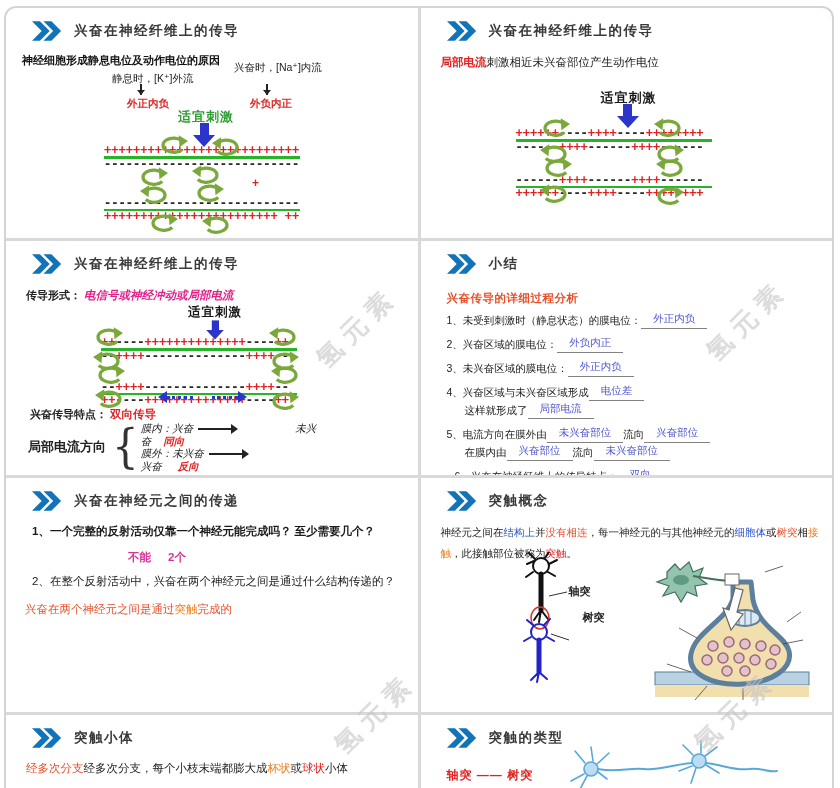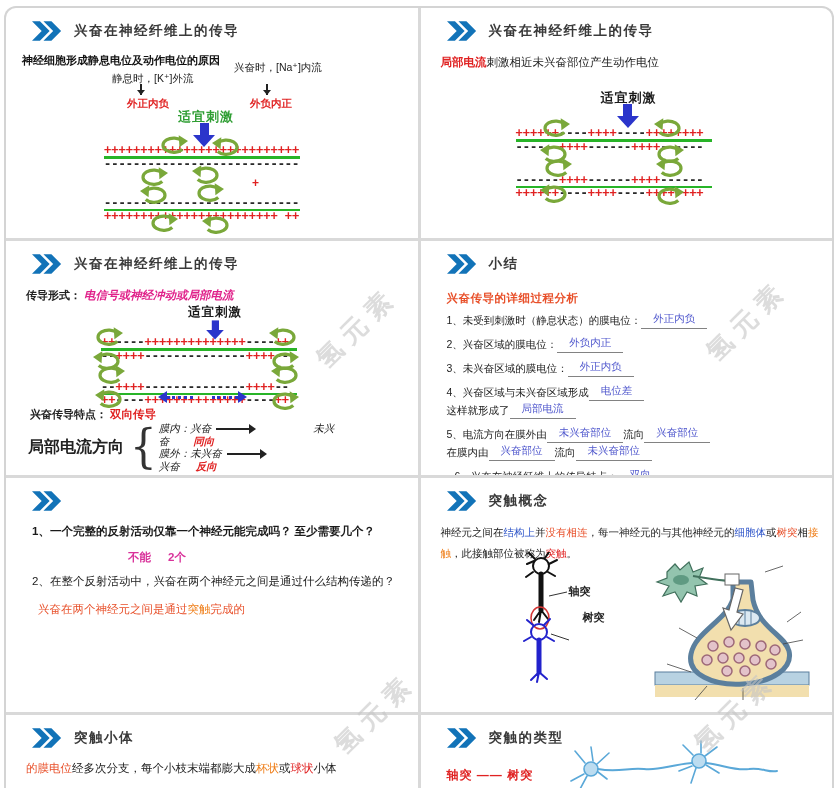--- a/index.html
+++ b/index.html
@@ -40,21 +40,21 @@
   .harrow{display:inline-block;vertical-align:middle;width:38px;height:1.8px;background:#222;position:relative;margin:0 5px;}
   .harrow::after{content:"";position:absolute;right:-2px;top:-4.2px;border-left:7px solid #222;border-top:5px solid transparent;border-bottom:5px solid transparent;}
   
   .dota{position:absolute;display:flex;align-items:center;}
   .dota .dline{width:26px;border-top:3.5px dotted #2b35cb;}
   .dota .tl{width:0;height:0;border:6px solid transparent;border-left:none;border-right:9px solid #2b35cb;}
   .dota .tr{width:0;height:0;border:6px solid transparent;border-right:none;border-left:9px solid #2b35cb;}
   
   .ans{color:#4d55cc;border-bottom:1.2px solid #828282;padding:0 12px 2px;display:inline-block;position:relative;top:-2px;font-size:10.5px;}
   .qrow{margin-bottom:6px;line-height:15px;font-size:10.5px;color:#222;}
-  .qsub{}
+  .qsub{margin-left:18px;}
   
   .dirblock{position:absolute;display:flex;align-items:center;font-size:10.5px;}
   .brace{font-family:"DejaVu Serif","Liberation Serif",serif;font-size:42px;font-weight:200;color:#333;line-height:.9;margin:0 2px 0 6px;transform:scaleY(1.1);}
   .dirlines div{line-height:12.5px;font-style:italic;}
   .wm{position:absolute;color:#c6c6c6;opacity:.6;font-size:26px;letter-spacing:8px;transform:rotate(-45deg);pointer-events:none;z-index:50;font-weight:bold;}
   .chev{display:block;}
 </style>
 </head>
 <body>
 
@@ -243,28 +243,28 @@
           <span class="dline"></span>
           <span class="tr"></span>
         </div>
 
     <div class="abs t11" style="left:24px;top:166px">
       <span class="b" style="color:#222">兴奋传导特点：</span>
       <span class="b red" style="font-size:11.5px">双向传导</span>
     </div>
 
     <div class="dirblock" style="left:22px;top:181px">
-      <span class="b" style="font-size:16px">局部电流方向</span>
+      <span class="b" style="font-size:13px">局部电流方向</span>
       <span class="brace">{</span>
       <div class="dirlines">
         <div>
           <span>膜内：兴奋</span><span class="harrow"></span><span style="margin-left:54px">未兴</span>
         </div>
         <div>
-          <span>奋</span><span class="red b" style="margin-left:24px">同向</span>
+          <span>奋</span><span class="red b" style="margin-left:12px">同向</span>
         </div>
         <div>
           <span>膜外：未兴奋</span><span class="harrow"></span>
         </div>
         <div>
           <span>兴奋</span><span class="red b" style="margin-left:16px">反向</span>
         </div>
       </div>
     </div>
   </section>
@@ -299,26 +299,27 @@
         <span>6、兴奋在神经纤维上的传导特点：</span><span class="ans">双向</span>
       </div>
     </div>
   </section>
 
   <section class="slide">
     <div class="hdr">
       <svg class="chev" width="30" height="20">
             <use href="#chevicon"></use>
           </svg>
+      <span class="ttl">兴奋在神经元之间的传递</span>
     </div>
     <div class="abs t115" style="left:26px;top:46px;width:372px;font-weight:600;color:#1a1a1a">1、一个完整的反射活动仅靠一个神经元能完成吗？ 至少需要几个？</div>
     <div class="abs b t115 mag" style="left:122px;top:72px">不能</div>
     <div class="abs b t115 mag" style="left:162px;top:72px">2个</div>
     <div class="abs t115" style="left:26px;top:96px;width:380px;font-weight:400;color:#1a1a1a">2、在整个反射活动中，兴奋在两个神经元之间是通过什么结构传递的？</div>
-    <div class="abs t115" style="left:32px;top:124px">
+    <div class="abs t115" style="left:19px;top:124px">
       <span class="ored">兴奋在两个神经元之间是通过</span><span class="orange">突触</span><span class="ored">完成的</span>
     </div>
   </section>
 
   <section class="slide">
     <div class="hdr">
       <svg class="chev" width="30" height="20">
             <use href="#chevicon"></use>
           </svg>
       <span class="ttl">突触概念</span>
@@ -376,21 +377,21 @@
   </section>
 
   <section class="slide">
     <div class="hdr">
       <svg class="chev" width="30" height="20">
             <use href="#chevicon"></use>
           </svg>
       <span class="ttl">突触小体</span>
     </div>
     <div class="abs t115" style="left:20px;top:46px;width:390px">
-      <span class="ored">的膜电位</span><span>经多次分支，每个小枝末端都膨大成</span><span class="orange">杯状</span><span>或</span><span class="red">球状</span><span>小体</span>
+      <span class="ored">经多次分支</span><span>经多次分支，每个小枝末端都膨大成</span><span class="orange">杯状</span><span>或</span><span class="red">球状</span><span>小体</span>
     </div>
   </section>
 
   <section class="slide">
     <div class="hdr">
       <svg class="chev" width="30" height="20">
             <use href="#chevicon"></use>
           </svg>
       <span class="ttl">突触的类型</span>
     </div>

